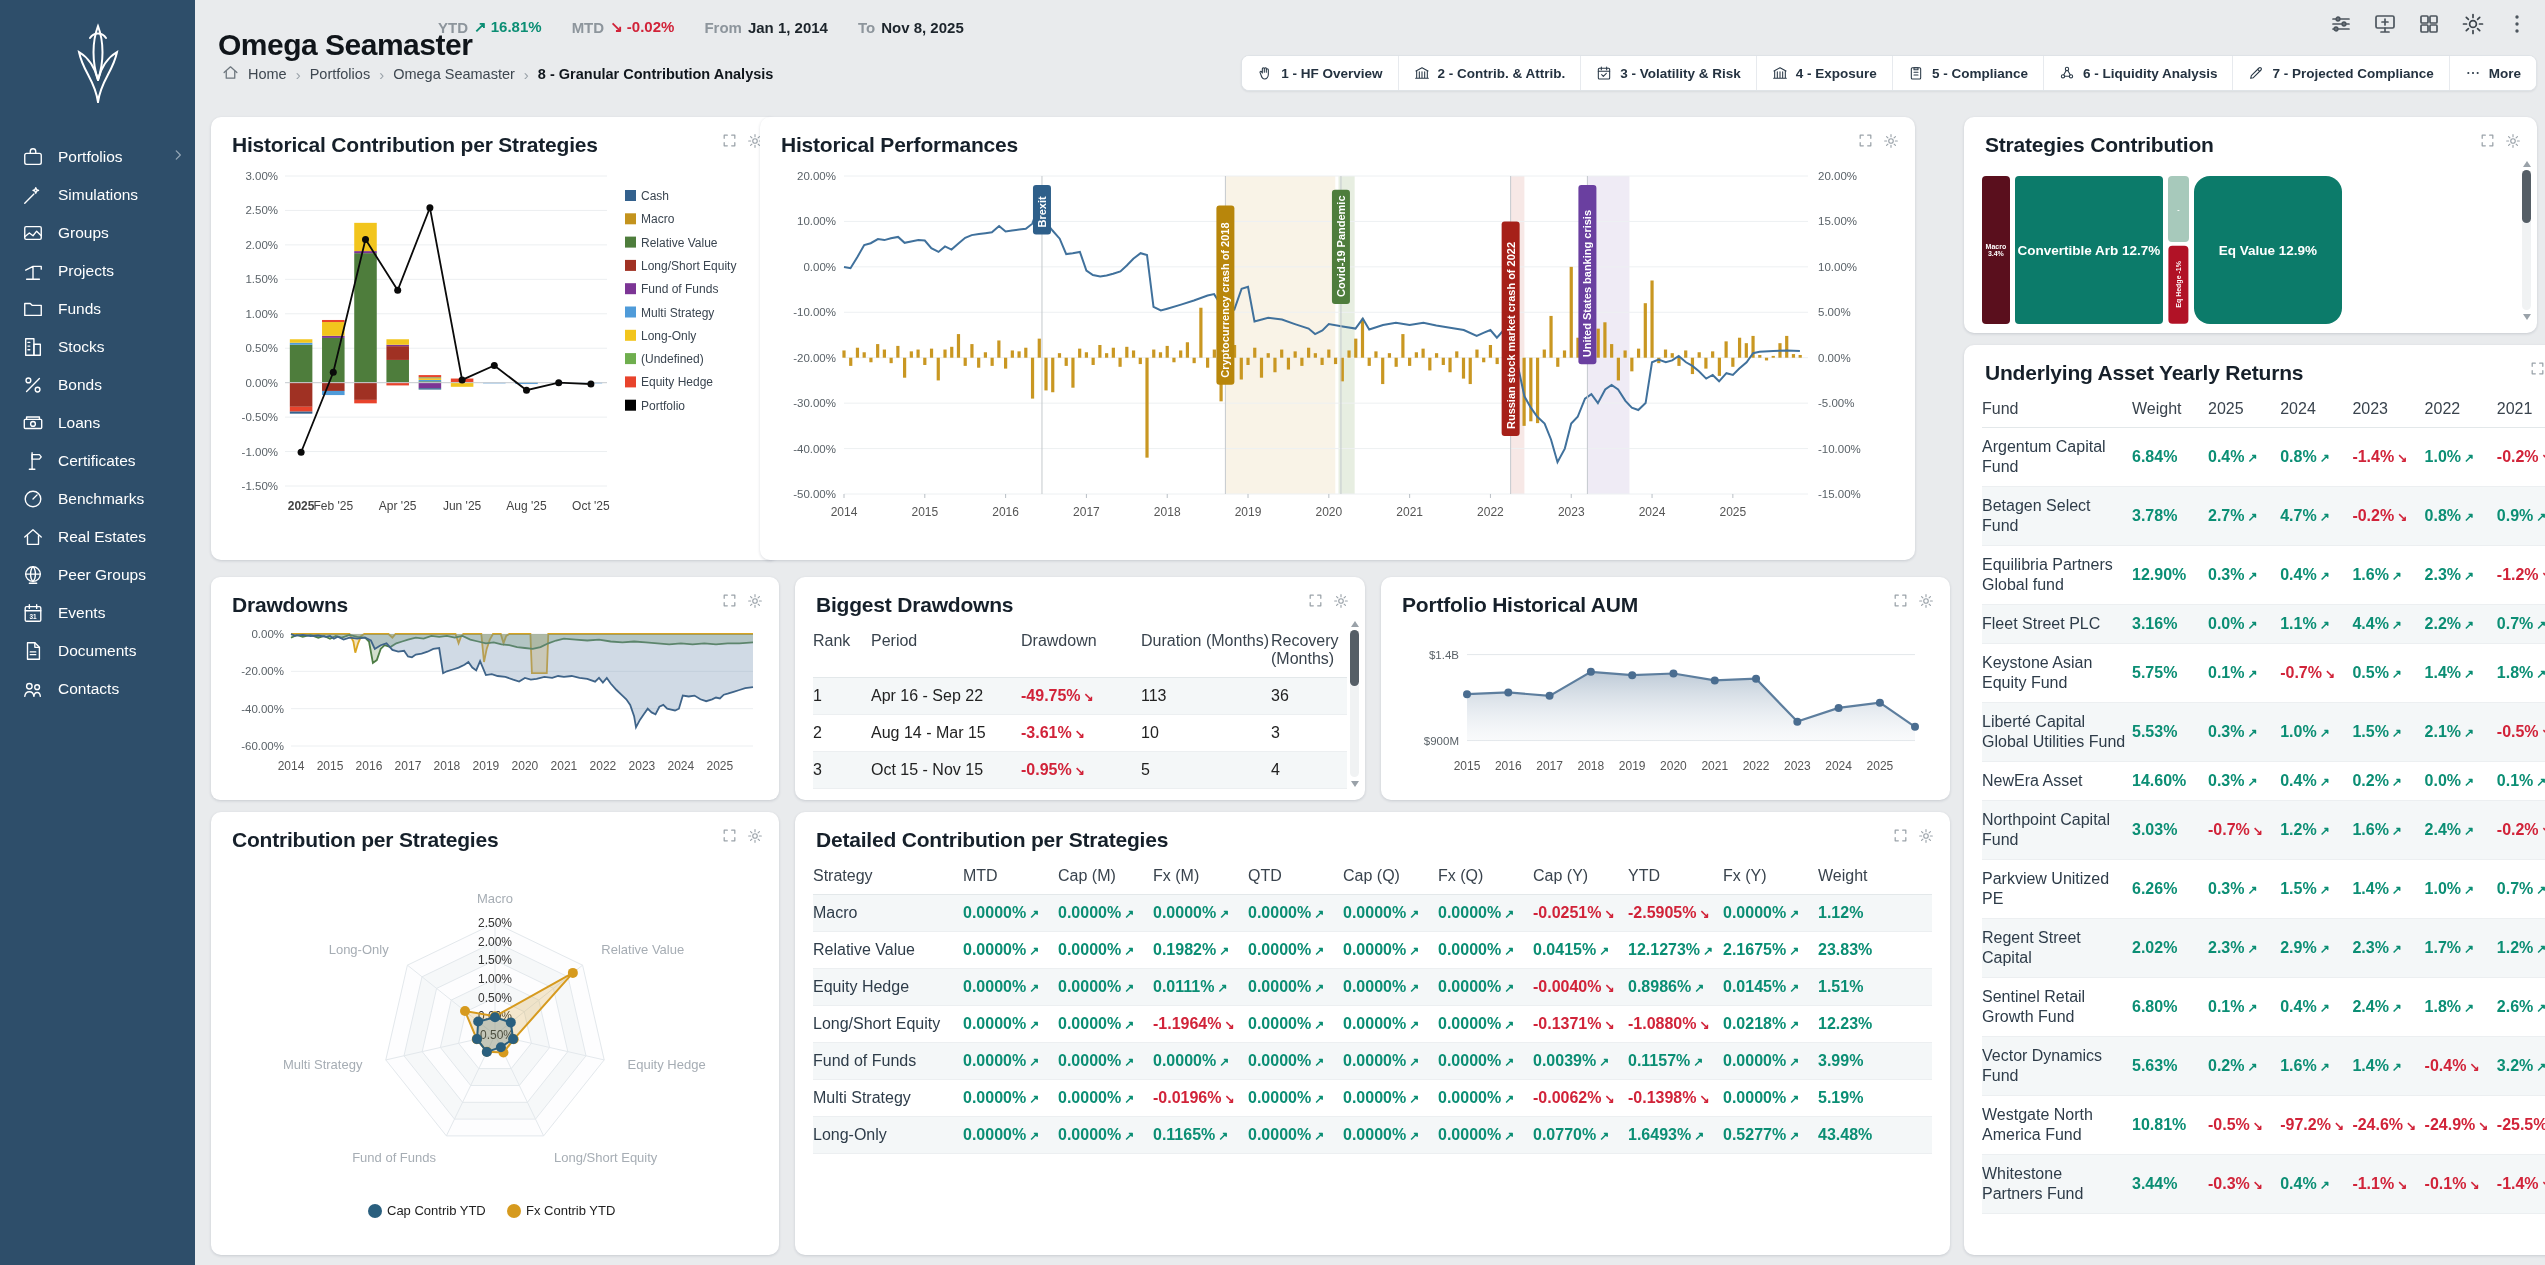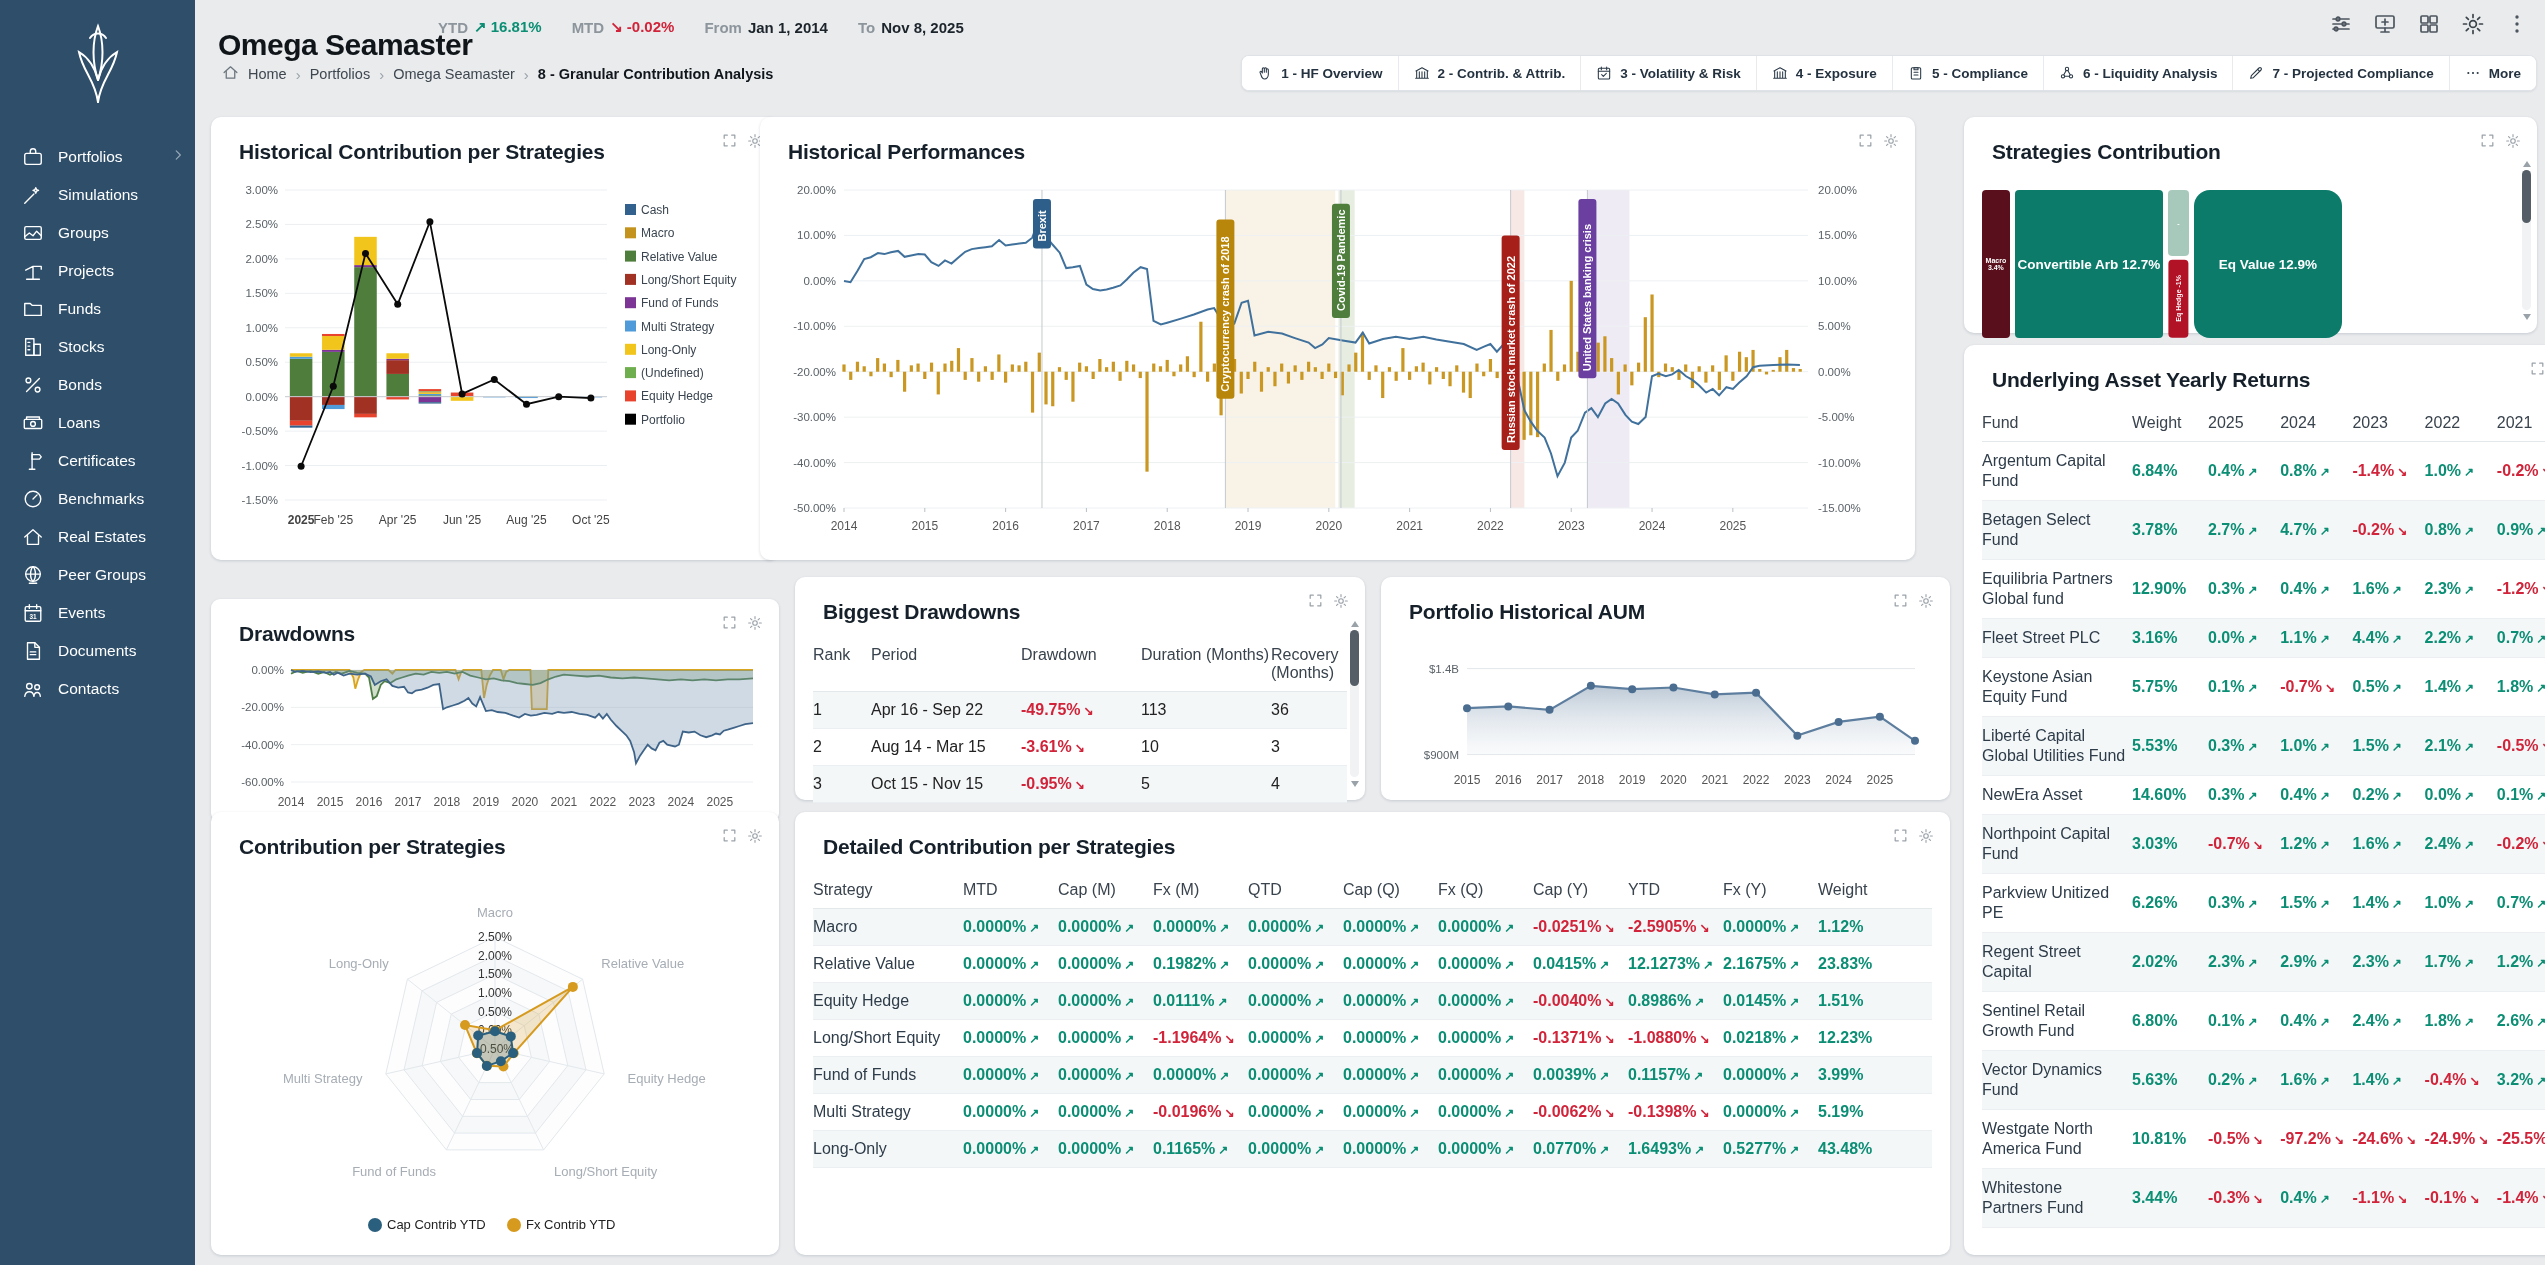--- a/index.html
+++ b/index.html
@@ -26,21 +26,21 @@
   .breadcrumb .sep{color:#9aa2a9;font-size:15px;}
   .breadcrumb .bc:last-of-type{font-weight:700;color:#10161c;}
   .bc{cursor:pointer;}
   
   .tabs{position:absolute;right:8px;top:55px;display:flex;background:#fff;border:1px solid #dfe3e7;border-radius:8px;overflow:hidden;box-shadow:0 1px 2px rgba(20,35,50,.08);}
   .tab{display:flex;align-items:center;gap:8px;padding:9px 15px;font-size:13.5px;font-weight:600;color:#243240;border-right:1px solid #e7eaee;cursor:pointer;white-space:nowrap;background:#fff;}
   .tab:last-child{border-right:none;}
   
   .panel{position:absolute;background:#fff;border-radius:10px;box-shadow:0 1px 3px rgba(25,40,60,.16);}
   .phead{display:flex;align-items:flex-start;justify-content:space-between;padding:13px 16px 2px 18px;}
-  .phead h3{margin:10px;font-size:21px;font-weight:700;color:#16202a;letter-spacing:-.2px;}
+  .phead h3{margin:3px;font-size:21px;font-weight:700;color:#16202a;letter-spacing:-.2px;}
   .picons{display:flex;gap:10px;padding-top:3px;}
   .picon{cursor:pointer;display:flex;}
   .pbody{padding:2px 18px 8px 18px;position:relative;}
   .g-head{display:grid;color:#3d4954;font-weight:400;border-bottom:1px solid #e3e8ea;padding:8px 0 9px 0;color:#39434d;}
   .g-row{display:grid;align-items:center;border-bottom:1px solid #eceff1;cursor:pointer;}
   .g-row:nth-child(even){background:#f4f7f8;}
   .cell{padding:9px 6px 9px 0;}
   .fund{color:#2e3c49;line-height:1.25;}
   .pos{color:#0b8e74;font-weight:600;white-space:nowrap;}
   .neg{color:#d12339;font-weight:600;white-space:nowrap;}
@@ -849,21 +849,21 @@
           <div class="cell neg">-0.3%<span class="arrow">↘</span></div>
           <div class="cell pos">0.4%<span class="arrow">↗</span></div>
           <div class="cell neg">-1.1%<span class="arrow">↘</span></div>
           <div class="cell neg">-0.1%<span class="arrow">↘</span></div>
           <div class="cell neg">-1.4%<span class="arrow">↘</span></div>
         </div>
       </div>
     </div>
 </section>
 
-<section class="panel" style="left:211px;top:599px;width:568px;height:223px;border-radius:9px;">
+<section class="panel" style="left:211px;top:577px;width:568px;height:223px;border-radius:9px;">
   <div class="phead">
       <h3>Drawdowns</h3>
       <div class="picons">
         <span class="picon">
           <svg width="15" height="15" viewBox="0 0 24 24" fill="none" stroke="#9aa2a9" stroke-width="2" stroke-linecap="round" stroke-linejoin="round">
             <path d="M3.5 8.5v-5h5M15.5 3.5h5v5M20.5 15.5v5h-5M8.5 20.5h-5v-5"></path>
           </svg>
         </span>
         <span class="picon">
           <svg width="16" height="16" viewBox="0 0 24 24" fill="none" stroke="#9aa2a9" stroke-width="1.7" stroke-linecap="round" stroke-linejoin="round">

